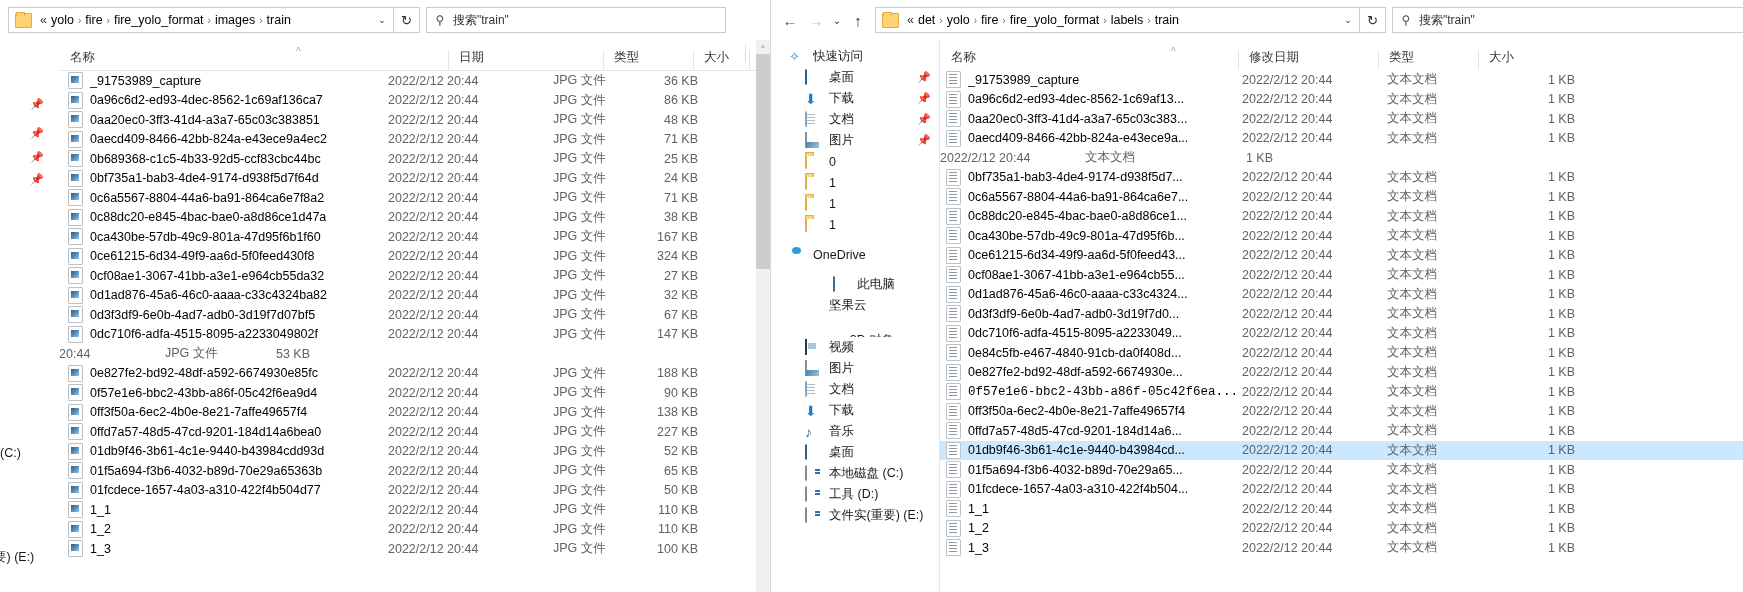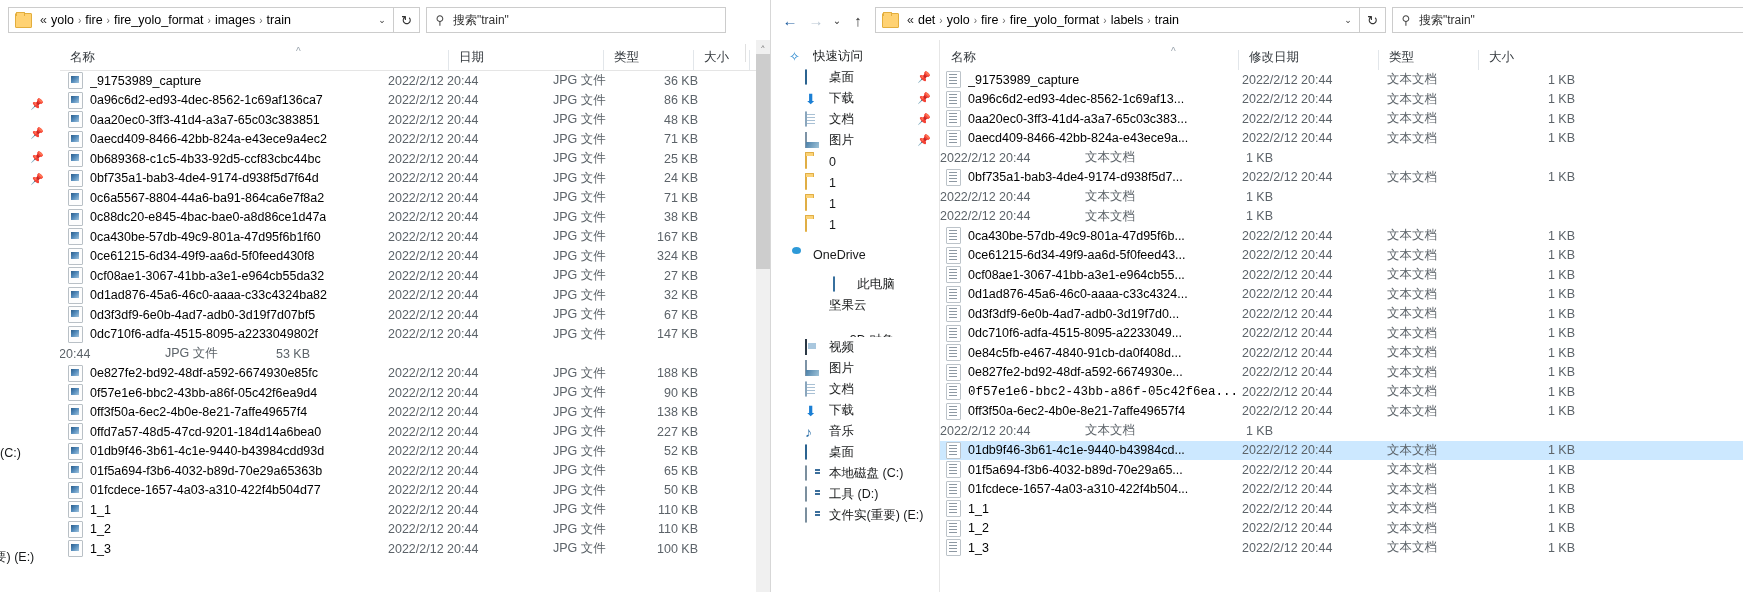--- a/index.html
+++ b/index.html
@@ -574,25 +574,33 @@
         <div class="row">
           <div class="cname" style="width: 302px; padding-left: 6px;">
             <span class="ico txt"></span>
             <span class="nm">0bf735a1-bab3-4de4-9174-d938f5d7...</span>
           </div>
           <div class="cdate" style="width: 145px; padding-left: 0px;">2022/2/12 20:44</div>
           <div class="ctype" style="width: 100px; padding-left: 0px;">文本文档</div>
           <div class="csize" style="width: 110px; padding-right: 22px;">1 KB</div>
         </div>
         <div class="row">
-          <div class="cdate" style="width: 145px; padding-left: 0px;">2022/2/12 20:44</div>
-          <div class="ctype" style="width: 100px; padding-left: 0px;">文本文档</div>
-          <div class="csize" style="width: 110px; padding-right: 22px;">1 KB</div>
-        </div>
-        <div class="row">
+          <div class="cname" style="width: 302px; padding-left: 6px;">
+            <span class="ico txt"></span>
+            <span class="nm">0c6a5567-8804-44a6-ba91-864ca6e7...</span>
+          </div>
+          <div class="cdate" style="width: 145px; padding-left: 0px;">2022/2/12 20:44</div>
+          <div class="ctype" style="width: 100px; padding-left: 0px;">文本文档</div>
+          <div class="csize" style="width: 110px; padding-right: 22px;">1 KB</div>
+        </div>
+        <div class="row">
+          <div class="cname" style="width: 302px; padding-left: 6px;">
+            <span class="ico txt"></span>
+            <span class="nm">0c88dc20-e845-4bac-bae0-a8d86ce1...</span>
+          </div>
           <div class="cdate" style="width: 145px; padding-left: 0px;">2022/2/12 20:44</div>
           <div class="ctype" style="width: 100px; padding-left: 0px;">文本文档</div>
           <div class="csize" style="width: 110px; padding-right: 22px;">1 KB</div>
         </div>
         <div class="row">
           <div class="cname" style="width: 302px; padding-left: 6px;">
             <span class="ico txt"></span>
             <span class="nm">0ca430be-57db-49c9-801a-47d95f6b...</span>
           </div>
           <div class="cdate" style="width: 145px; padding-left: 0px;">2022/2/12 20:44</div>
@@ -674,20 +682,24 @@
         <div class="row">
           <div class="cname" style="width: 302px; padding-left: 6px;">
             <span class="ico txt"></span>
             <span class="nm">0ff3f50a-6ec2-4b0e-8e21-7affe49657f4</span>
           </div>
           <div class="cdate" style="width: 145px; padding-left: 0px;">2022/2/12 20:44</div>
           <div class="ctype" style="width: 100px; padding-left: 0px;">文本文档</div>
           <div class="csize" style="width: 110px; padding-right: 22px;">1 KB</div>
         </div>
         <div class="row">
+          <div class="cname" style="width: 302px; padding-left: 6px;">
+            <span class="ico txt"></span>
+            <span class="nm">0ffd7a57-48d5-47cd-9201-184d14a6...</span>
+          </div>
           <div class="cdate" style="width: 145px; padding-left: 0px;">2022/2/12 20:44</div>
           <div class="ctype" style="width: 100px; padding-left: 0px;">文本文档</div>
           <div class="csize" style="width: 110px; padding-right: 22px;">1 KB</div>
         </div>
         <div class="row sel">
           <div class="cname" style="width: 302px; padding-left: 6px;">
             <span class="ico txt"></span>
             <span class="nm">01db9f46-3b61-4c1e-9440-b43984cd...</span>
           </div>
           <div class="cdate" style="width: 145px; padding-left: 0px;">2022/2/12 20:44</div>

